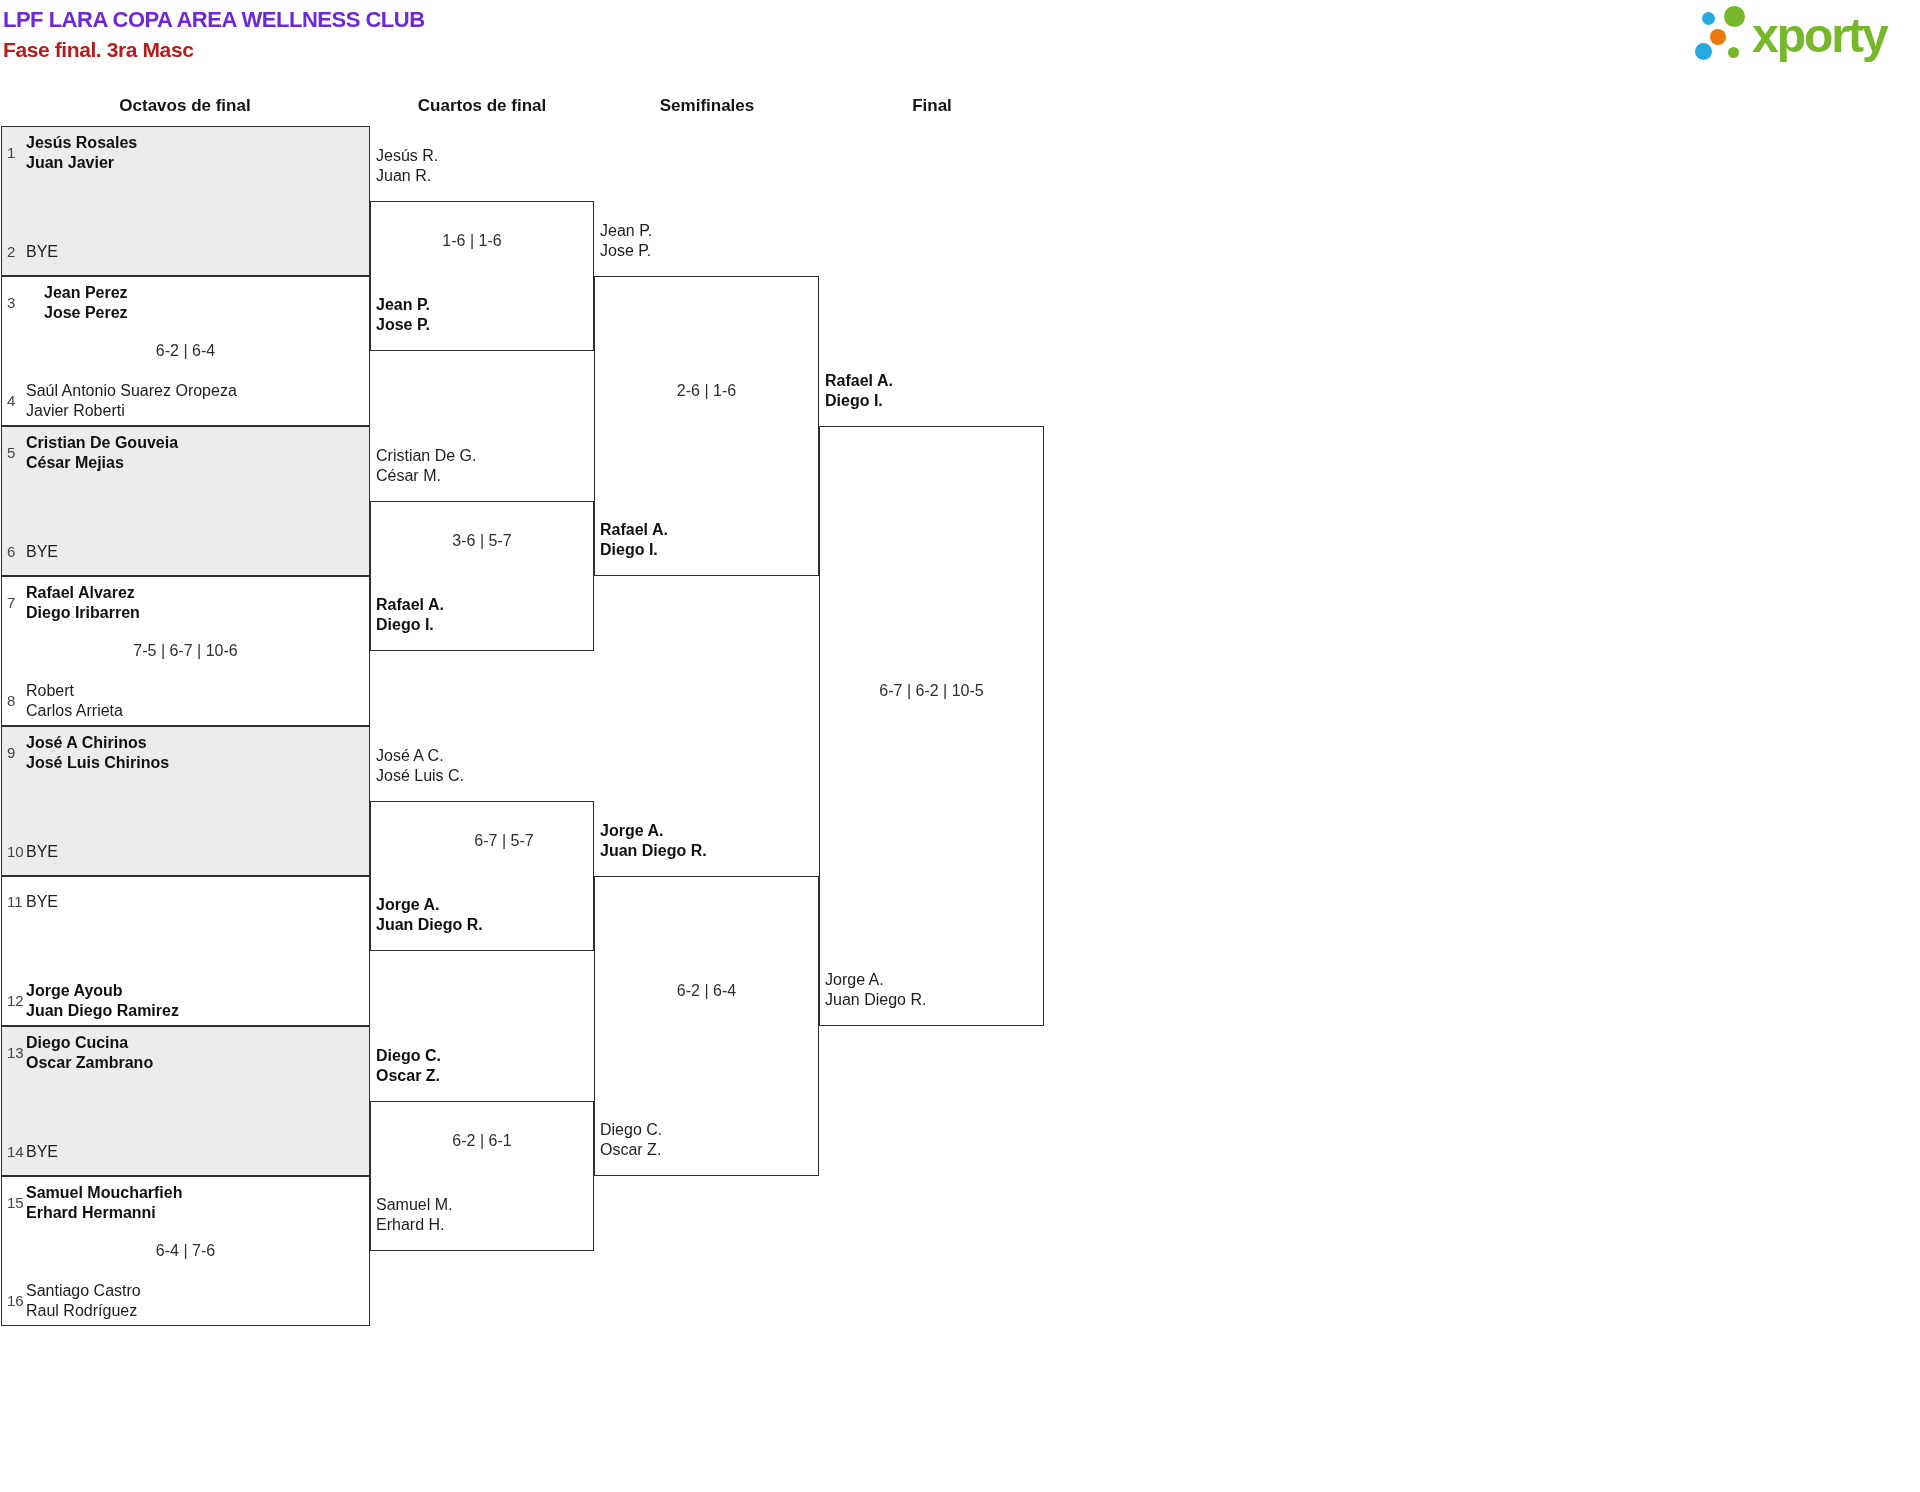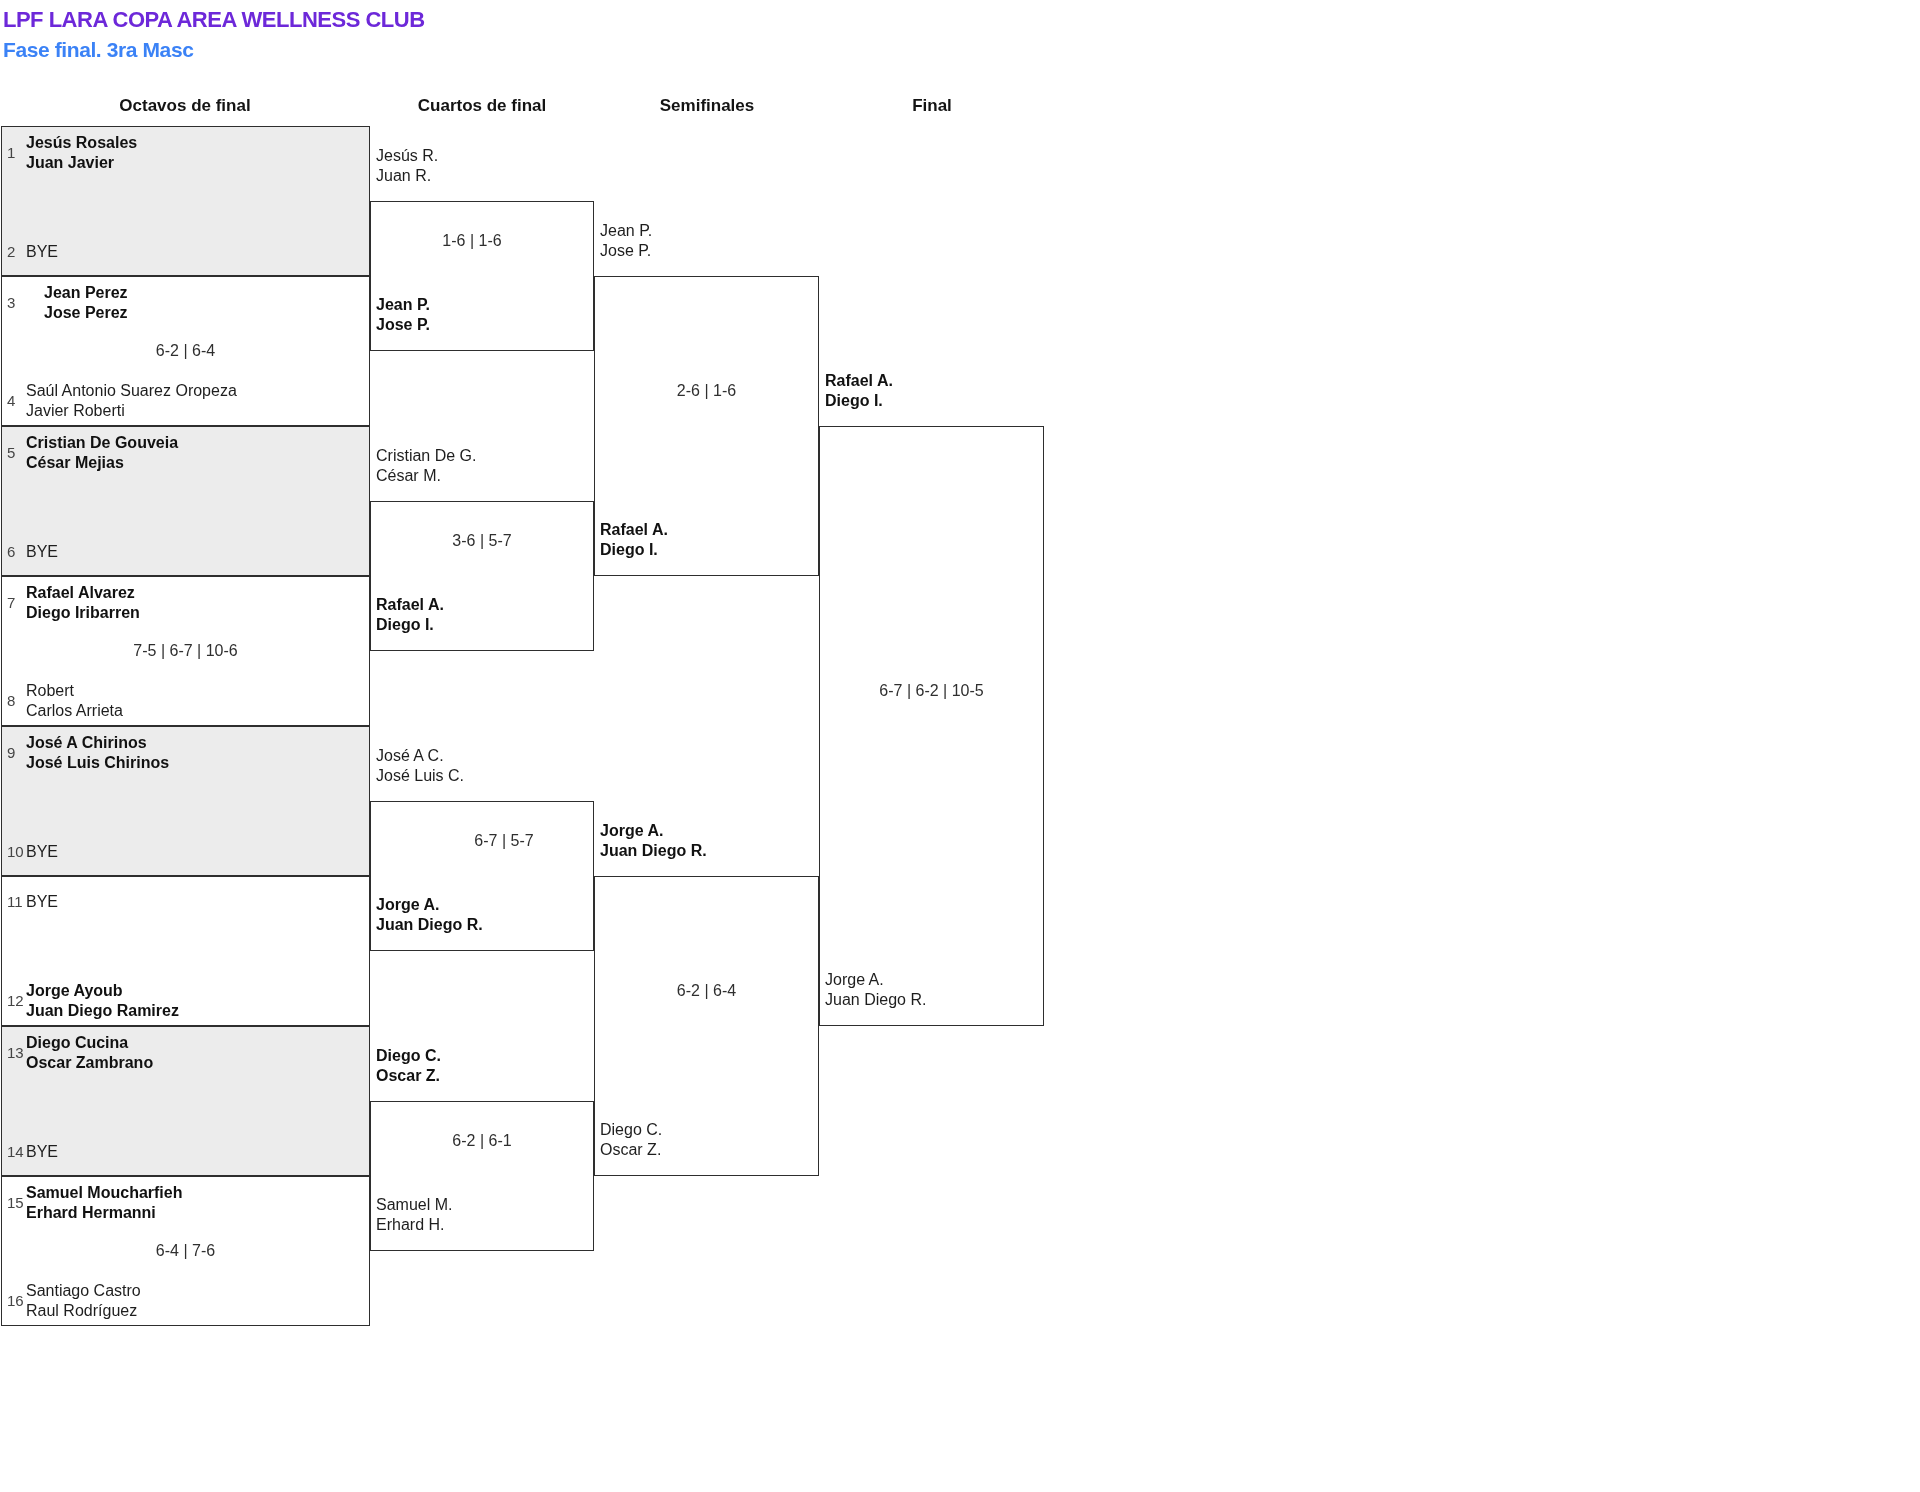--- a/index.html
+++ b/index.html
@@ -1,21 +1,21 @@
 <!DOCTYPE html>
 <html><head>
 <meta charset="utf-8">
 <style>
   html,body{margin:0;padding:0;background:#fff;}
   #canvas{
     position:relative;width:1920px;height:1492px;background:#ffffff;overflow:hidden;
     font-family:"Liberation Sans","DejaVu Sans",sans-serif;color:#1e1e1e;
   }
   .title1{position:absolute;left:3px;top:7px;font-size:22px;font-weight:700;letter-spacing:-0.5px;color:#6d28d9;white-space:nowrap;}
-  .title2{position:absolute;left:3px;top:38px;font-size:21px;font-weight:700;letter-spacing:-0.4px;color:#3b82f6;white-space:nowrap;}
+  .title2{position:absolute;left:3px;top:38px;font-size:21px;font-weight:700;letter-spacing:-0.4px;color:#b91c1c;white-space:nowrap;}
   .round-header{position:absolute;top:96px;width:240px;margin-left:-120px;text-align:center;font-size:17px;font-weight:700;color:#141414;white-space:nowrap;}
   .box{position:absolute;border:1px solid #2e2e2e;box-sizing:border-box;background:transparent;}
   .box.shaded{background:#ececec;}
   .name-block{position:absolute;font-size:16px;line-height:20px;white-space:nowrap;color:#1e1e1e;font-weight:400;}
   .name-block.bold{font-weight:700;color:#111;}
   .name-block div{height:20px;}
   .seed{position:absolute;font-size:15px;line-height:20px;color:#454545;}
   .score{position:absolute;text-align:center;font-size:16px;line-height:20px;color:#2f2f2f;white-space:nowrap;}
   .logo{position:absolute;left:1690px;top:0;width:230px;height:70px;}
   .logo-dot{position:absolute;border-radius:50%;}
@@ -26,20 +26,28 @@
 
 <div id="canvas">
   <div class="title1">LPF LARA COPA AREA WELLNESS CLUB</div>
   <div class="title2">Fase final. 3ra Masc</div>
 
   <div class="round-header" style="left:185px">Octavos de final</div>
   <div class="round-header" style="left:482px">Cuartos de final</div>
   <div class="round-header" style="left:707px">Semifinales</div>
   <div class="round-header" style="left:932px">Final</div>
 
+  <div class="logo">
+    <span class="logo-text" style="color: rgb(118, 184, 42);">xporty</span>
+  <span class="logo-dot" style="left: 11.5px; top: 11.5px; width: 13px; height: 13px; background: rgb(41, 168, 224);"></span>
+      <span class="logo-dot" style="left: 33.5px; top: 5.5px; width: 21px; height: 21px; background: rgb(118, 184, 42);"></span>
+      <span class="logo-dot" style="left: 20px; top: 29px; width: 16px; height: 16px; background: rgb(232, 121, 15);"></span>
+      <span class="logo-dot" style="left: 4.5px; top: 42.5px; width: 17px; height: 17px; background: rgb(41, 168, 224);"></span>
+      <span class="logo-dot" style="left: 37.5px; top: 46.5px; width: 11px; height: 11px; background: rgb(118, 184, 42);"></span>
+    </div>
 
   <div id="bracket">
       <div class="box shaded" style="left: 1px; top: 126px; width: 369px; height: 150px;"></div>
       <div class="name-block bold" style="left: 26px; top: 133px;">
         <div>Jesús Rosales</div>
         <div>Juan Javier</div>
       </div>
       <div class="seed" style="left: 7px; top: 143px;">1</div>
       <div class="name-block" style="left: 26px; top: 242px;">
         <div>BYE</div>

